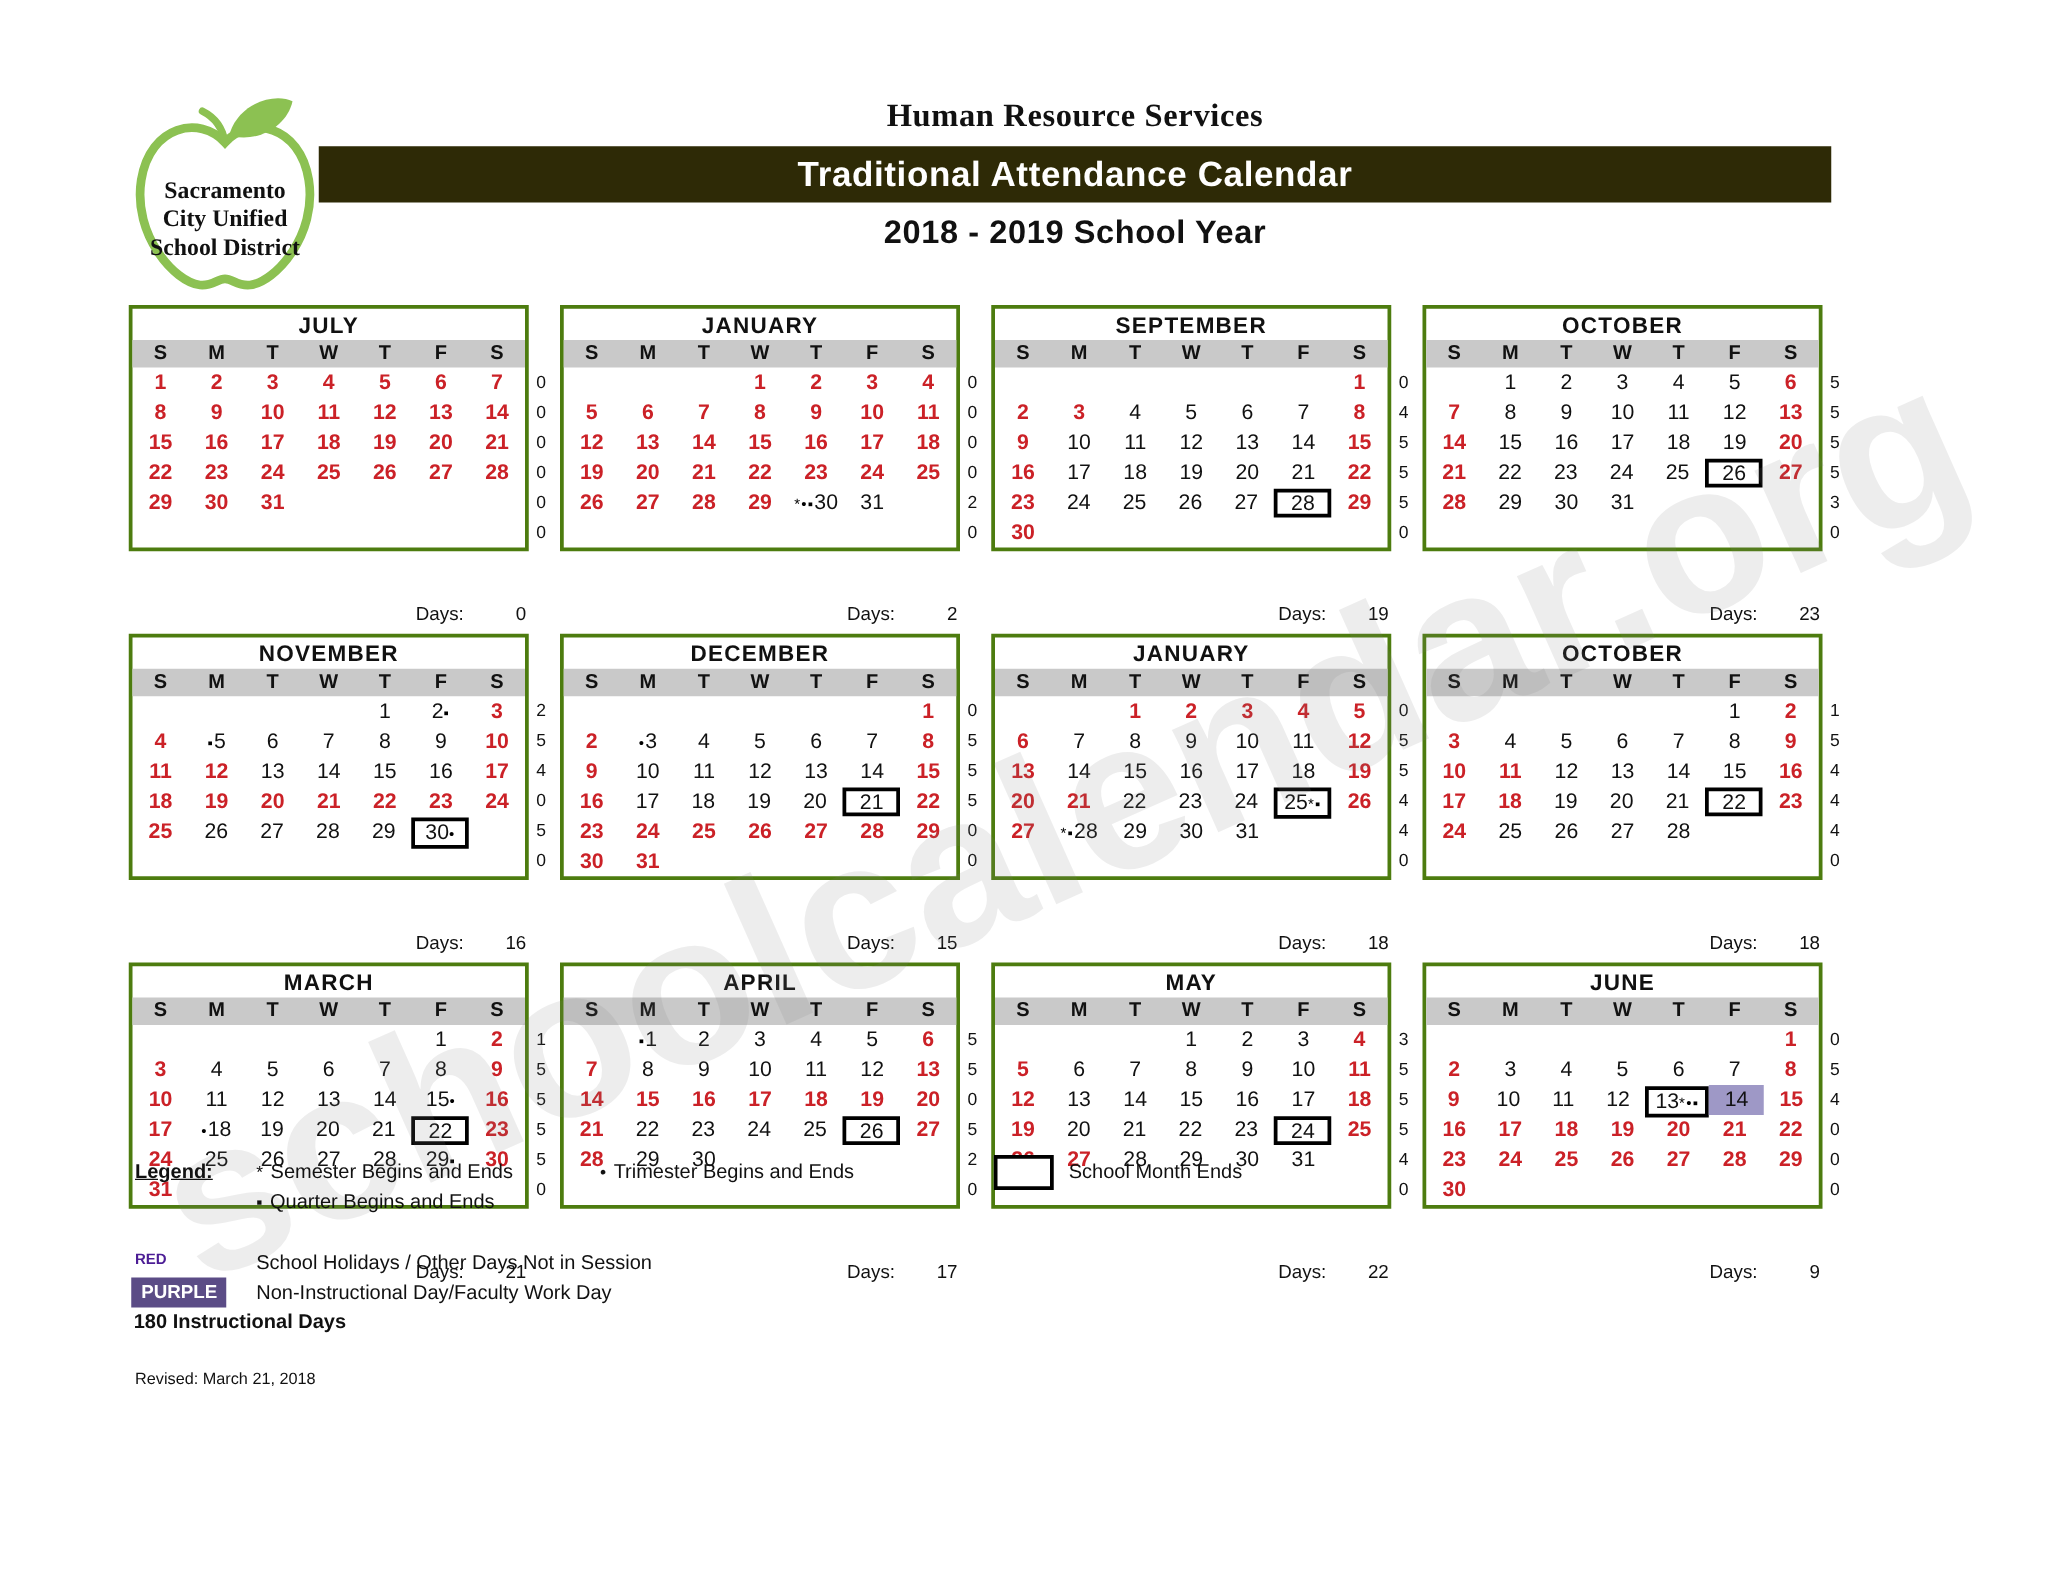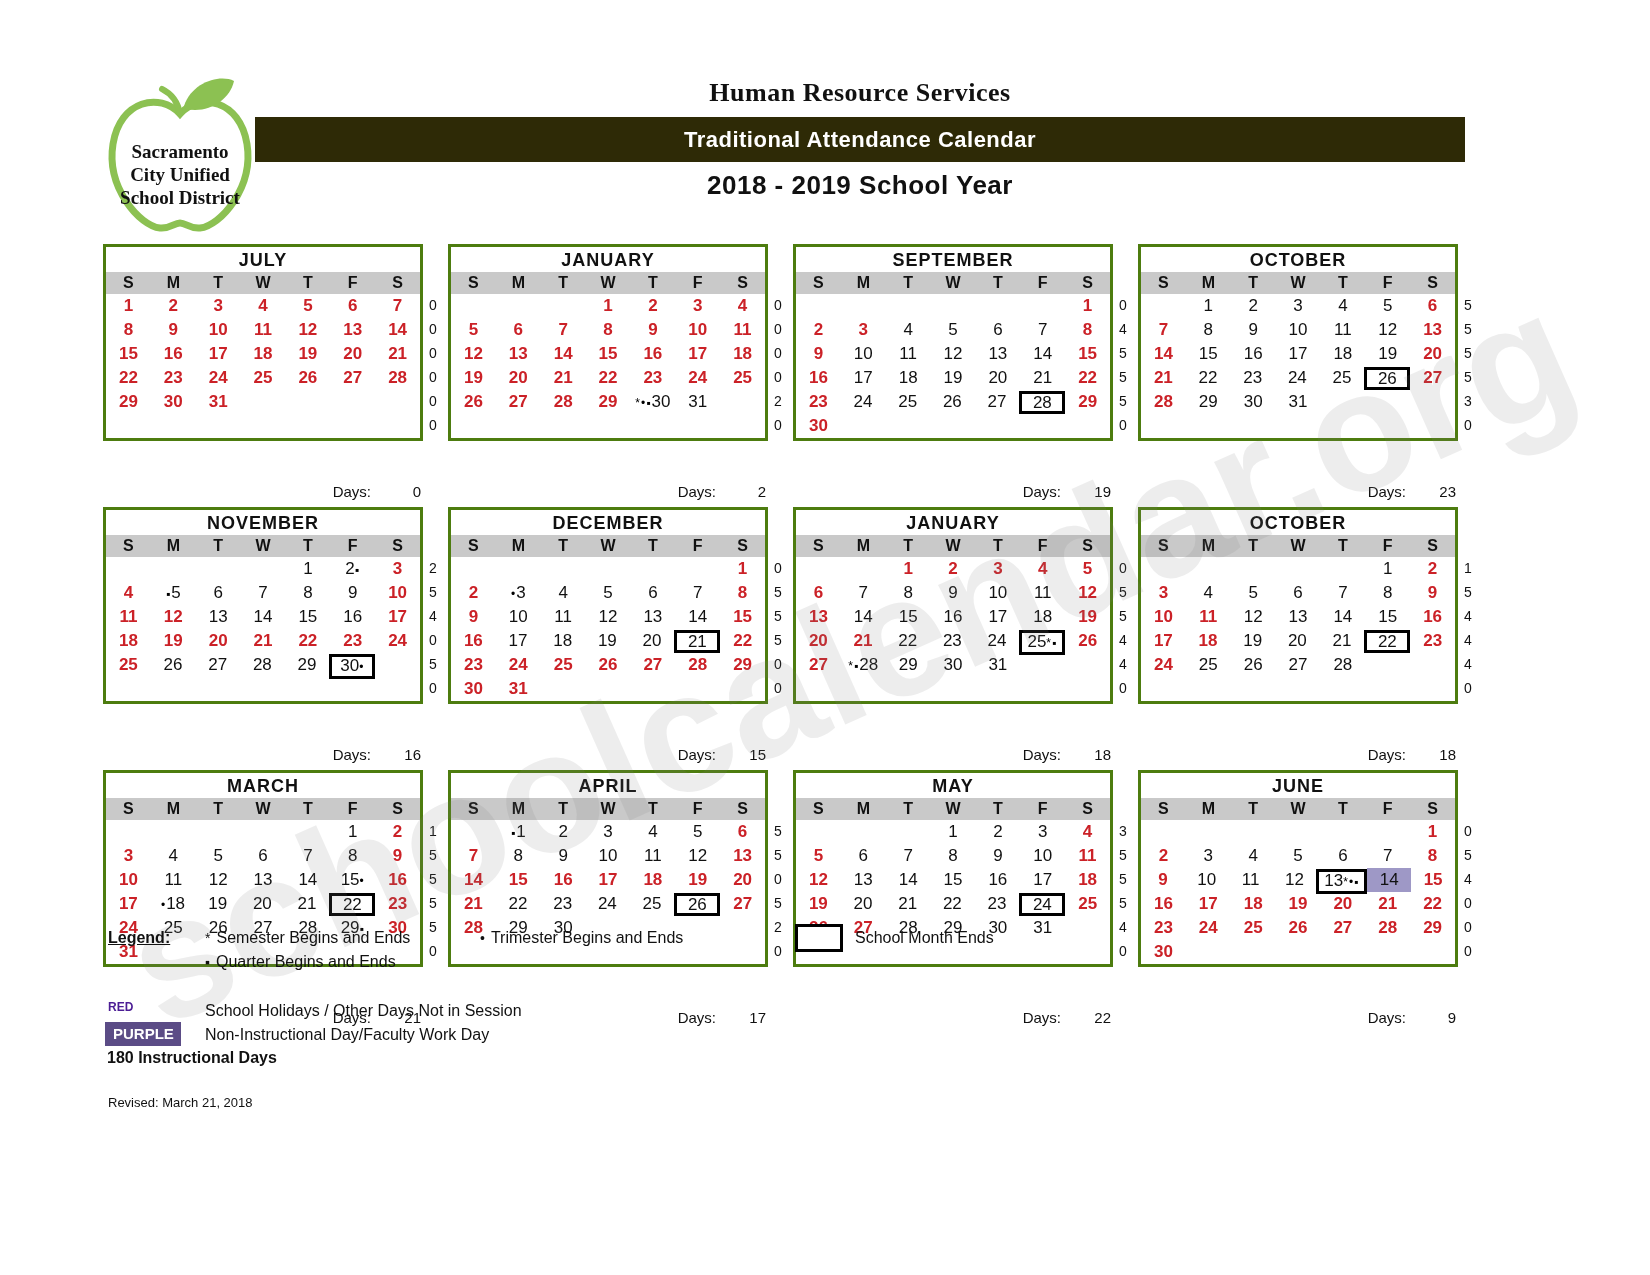--- a/index.html
+++ b/index.html
@@ -5,21 +5,21 @@
   html,body{margin:0;padding:0;}
   body{
     width:1650px;height:1275px;background:#ffffff;position:relative;overflow:hidden;
     font-family:"Liberation Sans", sans-serif;color:#111;
   }
   
   .logo{position:absolute;left:98px;top:72px;width:165px;height:165px;}
   .hrs-title{position:absolute;left:255px;top:78px;width:1210px;text-align:center;
     font-size:26px;font-weight:bold;letter-spacing:.5px;font-family:Liberation Serif, serif;}
   .banner{position:absolute;left:255px;top:117px;width:1210px;height:45px;background:#2e2a06;
-    color:#fff;text-align:center;line-height:45px;font-size:22px;font-weight:bold;letter-spacing:.5px;}
+    color:#fff;text-align:center;line-height:45px;font-size:28px;font-weight:bold;letter-spacing:.5px;}
   .year-title{position:absolute;left:255px;top:170px;width:1210px;text-align:center;
     font-size:26px;font-weight:bold;letter-spacing:.5px;}
   
   .watermark{position:absolute;left:70px;top:560px;font-size:170px;font-weight:bold;
     color:rgba(130,130,130,0.14);transform:rotate(-24deg);transform-origin:50% 50%;
     white-space:nowrap;pointer-events:none;z-index:5;}
   
   #months-grid{position:absolute;left:103px;top:244px;display:grid;
     grid-template-columns:repeat(4,345px);grid-row-gap:7px;z-index:2;}
   .month{width:345px;}

